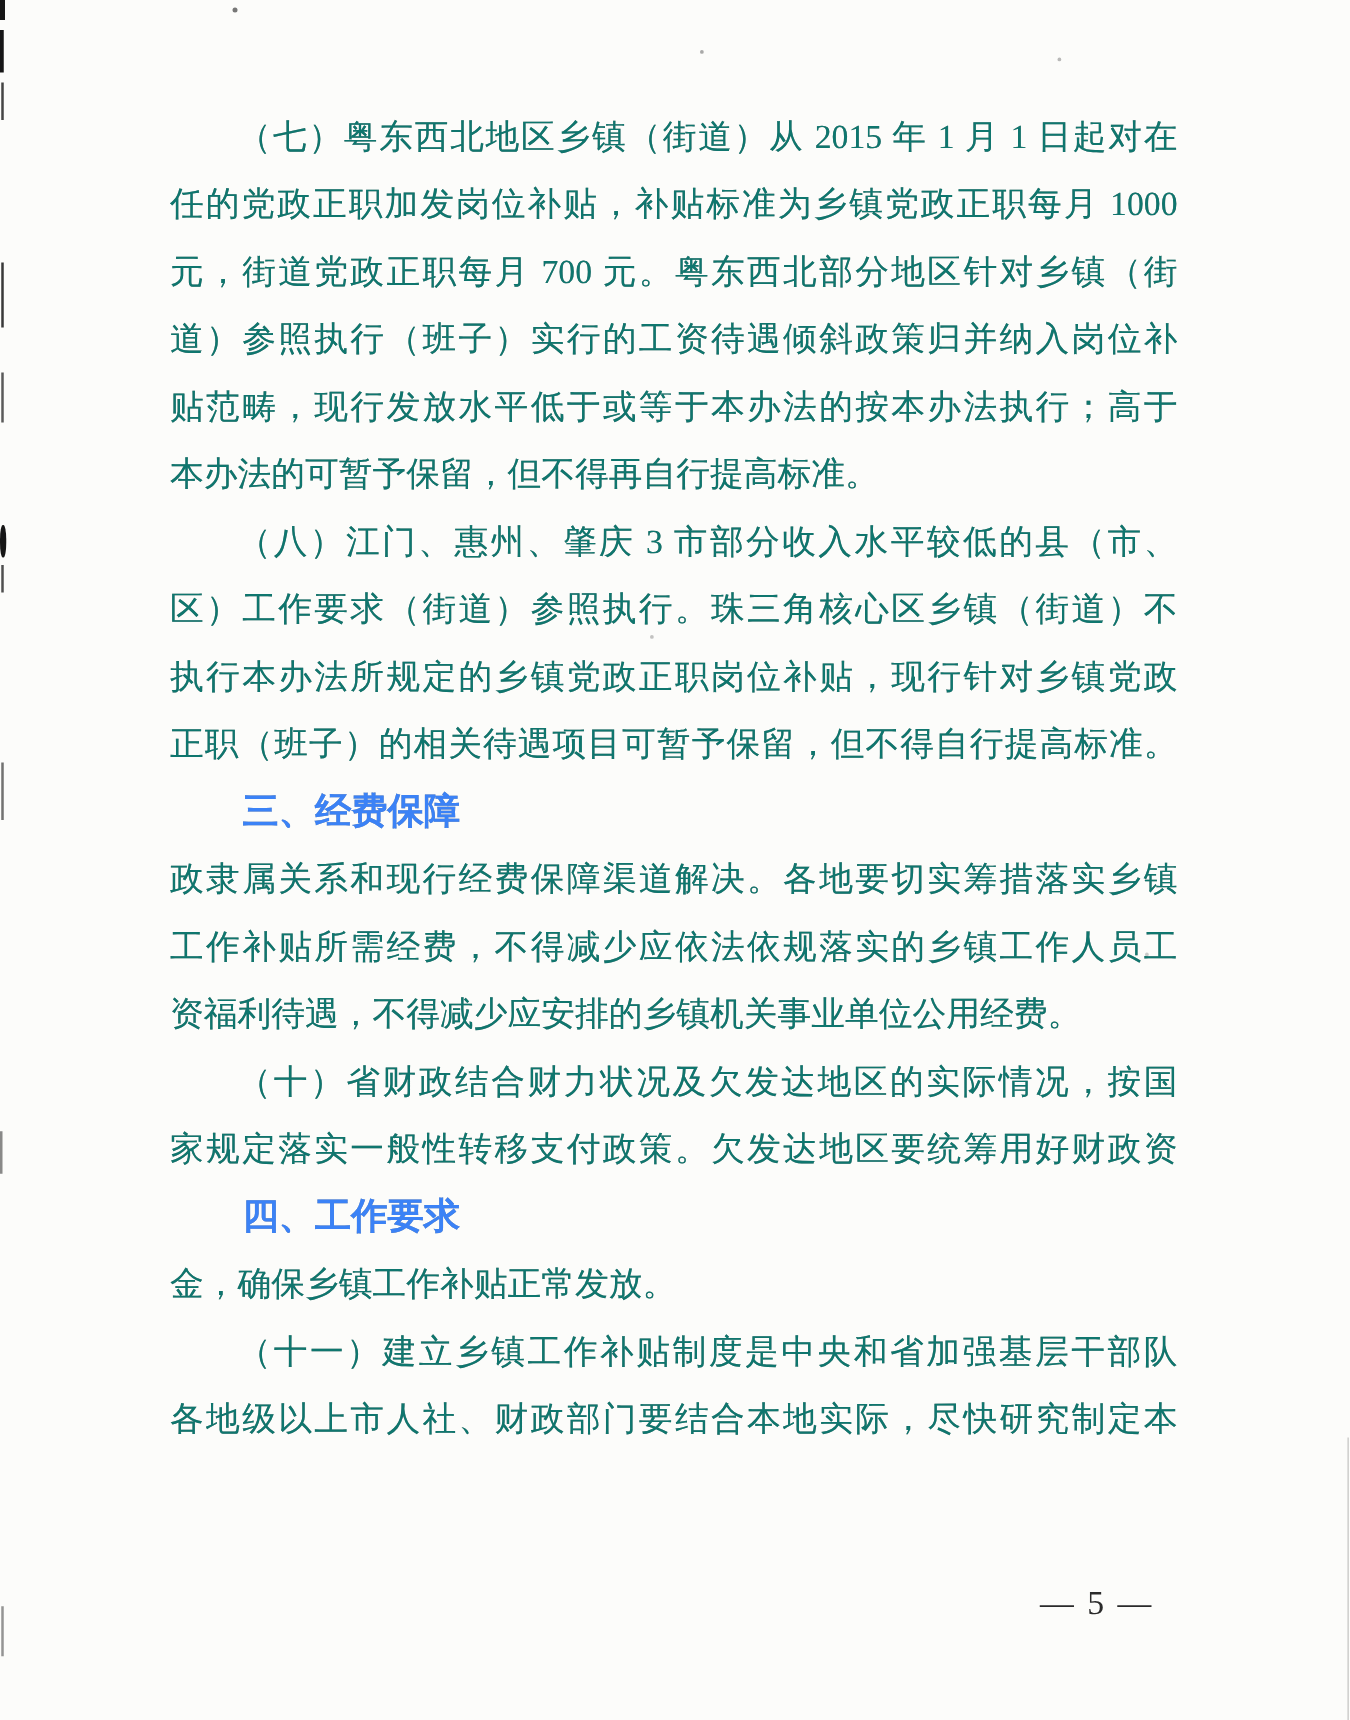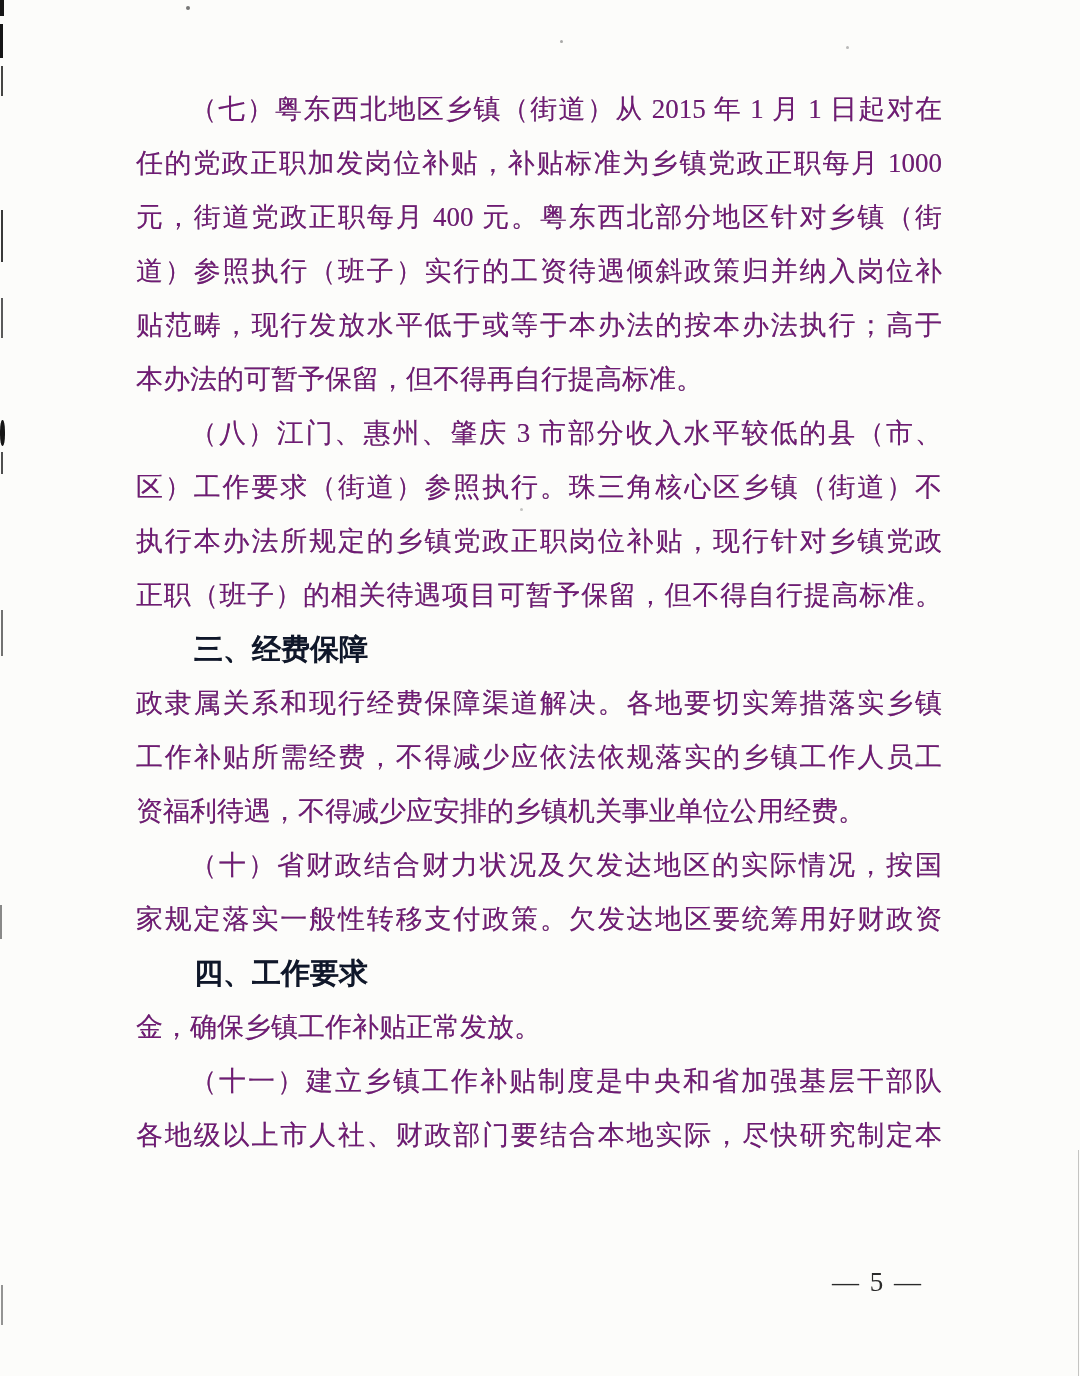--- a/index.html
+++ b/index.html
@@ -13,31 +13,31 @@
   }
   .content{
     position:absolute;
     left:136px;top:82px;width:806px;
   }
   .line{
     font-size:27px;
     line-height:54px;
     height:54px;
     text-align:justify;
-    color:#701a75;
+    color:#0f766e;
     text-shadow:0 0 0.5px rgba(20,20,20,0.45);
   }
   .line.fill{ text-align-last:justify; }
   .line.indent{ text-indent:2em; }
   .line.heading{
     font-family:"Liberation Sans","DejaVu Sans",sans-serif;
     font-weight:700;
     font-size:29px;
     text-indent:2em;
-    color:#0f172a;
+    color:#3b82f6;
     text-align:left;
     text-align-last:left;
   }
   .page-number{
     position:absolute;
     top:1262px;right:157px;
     font-size:27px;
     line-height:40px;
     color:#2a2a2a;
     letter-spacing:2px;
@@ -67,21 +67,21 @@
   }
 </style>
 </head>
 <body>
 
 <div class="page">
 
   <div class="content">
     <div class="line indent fill">（七）粤东西北地区乡镇（街道）从 2015 年 1 月 1 日起对在</div>
     <div class="line fill">任的党政正职加发岗位补贴，补贴标准为乡镇党政正职每月 1000</div>
-    <div class="line fill">元，街道党政正职每月 400 元。粤东西北部分地区针对乡镇（街</div>
+    <div class="line fill">元，街道党政正职每月 700 元。粤东西北部分地区针对乡镇（街</div>
     <div class="line fill">道）参照执行（班子）实行的工资待遇倾斜政策归并纳入岗位补</div>
     <div class="line fill">贴范畴，现行发放水平低于或等于本办法的按本办法执行；高于</div>
     <div class="line">本办法的可暂予保留，但不得再自行提高标准。</div>
     <div class="line indent fill">（八）江门、惠州、肇庆 3 市部分收入水平较低的县（市、</div>
     <div class="line fill">区）工作要求（街道）参照执行。珠三角核心区乡镇（街道）不</div>
     <div class="line fill">执行本办法所规定的乡镇党政正职岗位补贴，现行针对乡镇党政</div>
     <div class="line fill">正职（班子）的相关待遇项目可暂予保留，但不得自行提高标准。</div>
     <div class="line heading">三、经费保障</div>
     <div class="line fill">政隶属关系和现行经费保障渠道解决。各地要切实筹措落实乡镇</div>
     <div class="line fill">工作补贴所需经费，不得减少应依法依规落实的乡镇工作人员工</div>

